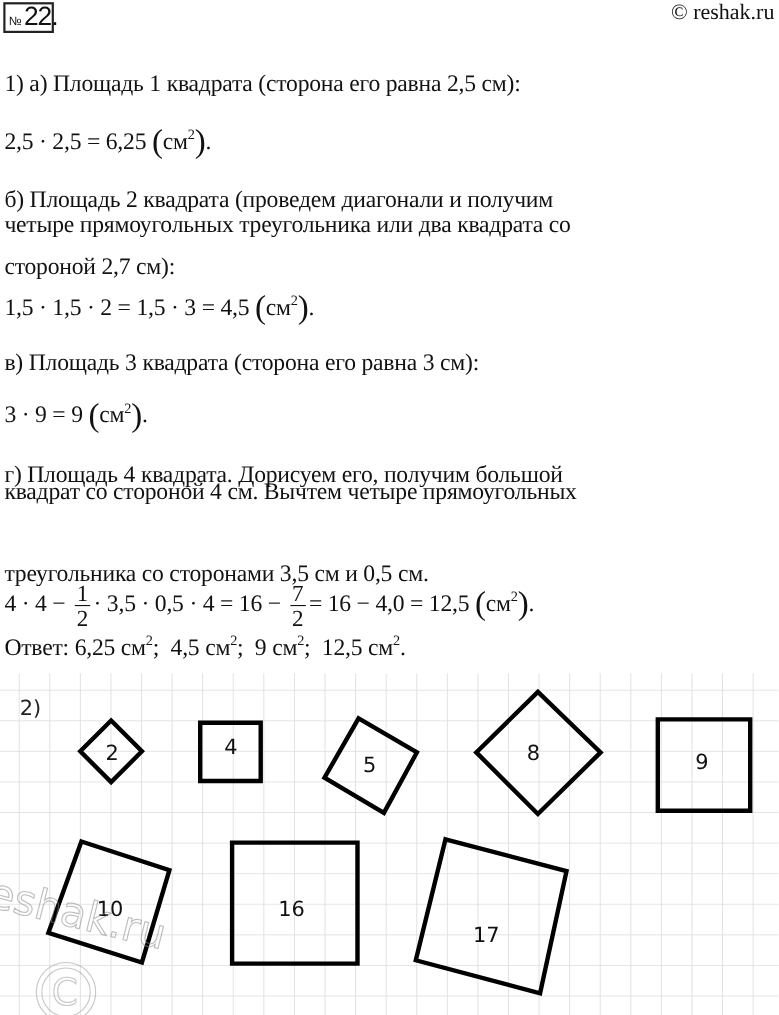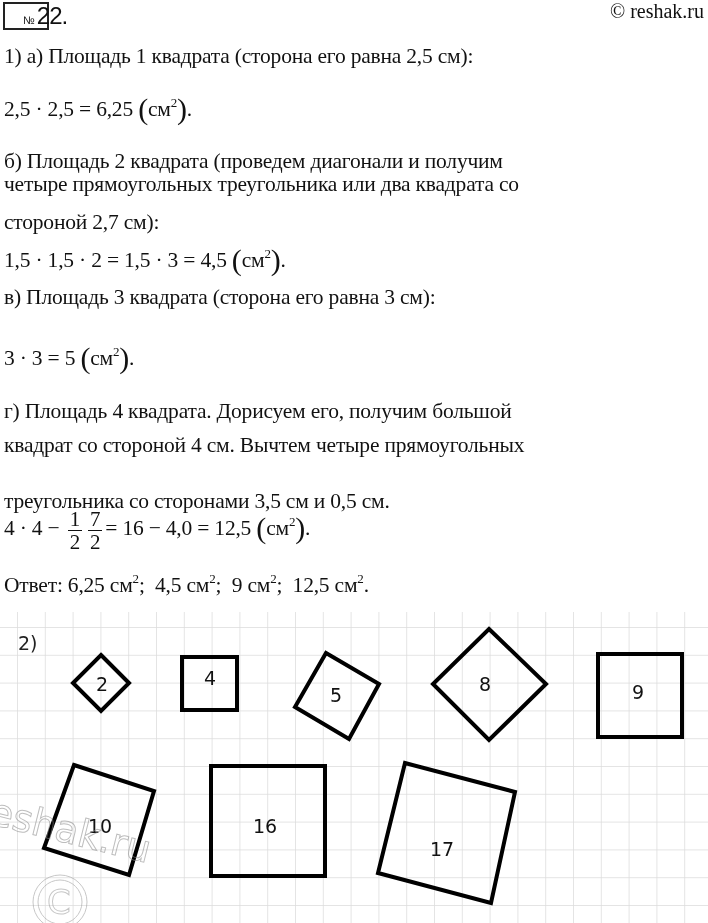--- a/index.html
+++ b/index.html
@@ -1,24 +1,24 @@
 <!DOCTYPE html>
 <html><head>
 <meta charset="utf-8">
 <style>
   html, body { margin:0; padding:0; background:#ffffff; }
   body { width:708px; height:923px; position:relative; overflow:hidden;
          font-family:"Liberation Serif", "DejaVu Serif", serif; color:#111; }
   .num-box { position:absolute; left:3px; top:2px; width:46px; height:28px;
              border:2px solid #222; box-sizing:border-box;
              font-family:"Liberation Sans", sans-serif; font-size:24px; line-height:24px;
-             padding-left:18px; letter-spacing:-1px;text-align:right; }
+             padding-left:3px; letter-spacing:-1px;text-align:right; }
   .num-box .nsign { font-size:11px; letter-spacing:0; margin-right:2px; }
   .copyright { position:absolute; right:4px; top:0px; font-size:20px; }
-  .line { position:absolute; left:4px; font-size:21.5px; white-space:nowrap; letter-spacing:-0.2px; }
+  .line { position:absolute; left:4px; font-size:21.5px; white-space:nowrap; letter-spacing:-0.2px;margin-top:20px; }
   .paren { font-size:30px; vertical-align:-3px; font-weight:300; }
   sup { font-size:13px; vertical-align:9px; line-height:0; }
   .frac { display:inline-block; vertical-align:middle; text-align:center; margin:0 3px; font-size:21px; line-height:22px; }
   .frac span { display:block; }
   .frac .num { border-bottom:1.5px solid #111; padding:0 2px; }
   .grid-area { position:absolute; left:0; top:612px; width:708px; height:311px; }
   svg text { font-family:"DejaVu Sans", "Liberation Sans", sans-serif; }
 </style>
 </head>
 <body>
@@ -27,30 +27,30 @@
 <div class="copyright">© reshak.ru</div>
 
 <div class="line" style="top:44px">1) а) Площадь 1 квадрата (сторона его равна 2,5 см):</div>
 <div class="line" style="top:92px"><span>2,5 · 2,5 = 6,25 </span><span class="paren">(</span><span>см</span><sup>2</sup><span class="paren">)</span>.</div>
 
 <div class="line" style="top:149px">б) Площадь 2 квадрата (проведем диагонали и получим</div>
 <div class="line" style="top:172px">четыре прямоугольных треугольника или два квадрата со</div>
 <div class="line" style="top:210px">стороной 2,7 см):</div>
 <div class="line" style="top:243px"><span>1,5 · 1,5 · 2 = 1,5 · 3 = 4,5 </span><span class="paren">(</span><span>см</span><sup>2</sup><span class="paren">)</span>.</div>
 
-<div class="line" style="top:285px">в) Площадь 3 квадрата (сторона его равна 3 см):</div>
-<div class="line" style="top:341px"><span>3 · 3 = 5 </span><span class="paren">(</span><span>см</span><sup>2</sup><span class="paren">)</span>.</div>
+<div class="line" style="top:297px">в) Площадь 3 квадрата (сторона его равна 3 см):</div>
+<div class="line" style="top:341px"><span>3 · 9 = 9 </span><span class="paren">(</span><span>см</span><sup>2</sup><span class="paren">)</span>.</div>
 
 <div class="line" style="top:399px">г) Площадь 4 квадрата. Дорисуем его, получим большой</div>
-<div class="line" style="top:433px">квадрат со стороной 4 см. Вычтем четыре прямоугольных</div>
+<div class="line" style="top:415px">квадрат со стороной 4 см. Вычтем четыре прямоугольных</div>
 <div class="line" style="top:489px">треугольника со сторонами 3,5 см и 0,5 см.</div>
 
-<div class="line" style="top:508px"><span>4 · 4 − </span><span class="frac"><span class="num">1</span><span>2</span></span><span class="frac"><span class="num">7</span><span>2</span></span><span>= 16 − 4,0 = 12,5 </span><span class="paren">(</span><span>см</span><sup>2</sup><span class="paren">)</span>.</div>
+<div class="line" style="top:508px"><span>4 · 4 − </span><span class="frac"><span class="num">1</span><span>2</span></span><span>· 3,5 · 0,5 · 4 = 16 − </span><span class="frac"><span class="num">7</span><span>2</span></span><span>= 16 − 4,0 = 12,5 </span><span class="paren">(</span><span>см</span><sup>2</sup><span class="paren">)</span>.</div>
 
-<div class="line" style="top:573px"><span>Ответ: </span><span>6,25 см</span><sup>2</sup>;&nbsp; <span>4,5 см</span><sup>2</sup>;&nbsp; <span>9 см</span><sup>2</sup>;&nbsp; <span>12,5 см</span><sup>2</sup>.</div>
+<div class="line" style="top:556px"><span>Ответ: </span><span>6,25 см</span><sup>2</sup>;&nbsp; <span>4,5 см</span><sup>2</sup>;&nbsp; <span>9 см</span><sup>2</sup>;&nbsp; <span>12,5 см</span><sup>2</sup>.</div>
 
 <div class="grid-area">
   <svg id="gridsvg" width="708" height="311" viewBox="0 0 708 311">
     <defs>
       <pattern id="cell" x="17" y="15" width="27.8" height="27.8" patternUnits="userSpaceOnUse">
         <path d="M0 0 H27.8 M0 0 V27.8" stroke="#dcdcdc" stroke-width="1.5" fill="none"></path>
       </pattern>
     </defs>
     <rect x="0" y="0" width="708" height="311" fill="url(#cell)"></rect>
     <text x="18" y="38" font-size="19" fill="#222">2)</text>

